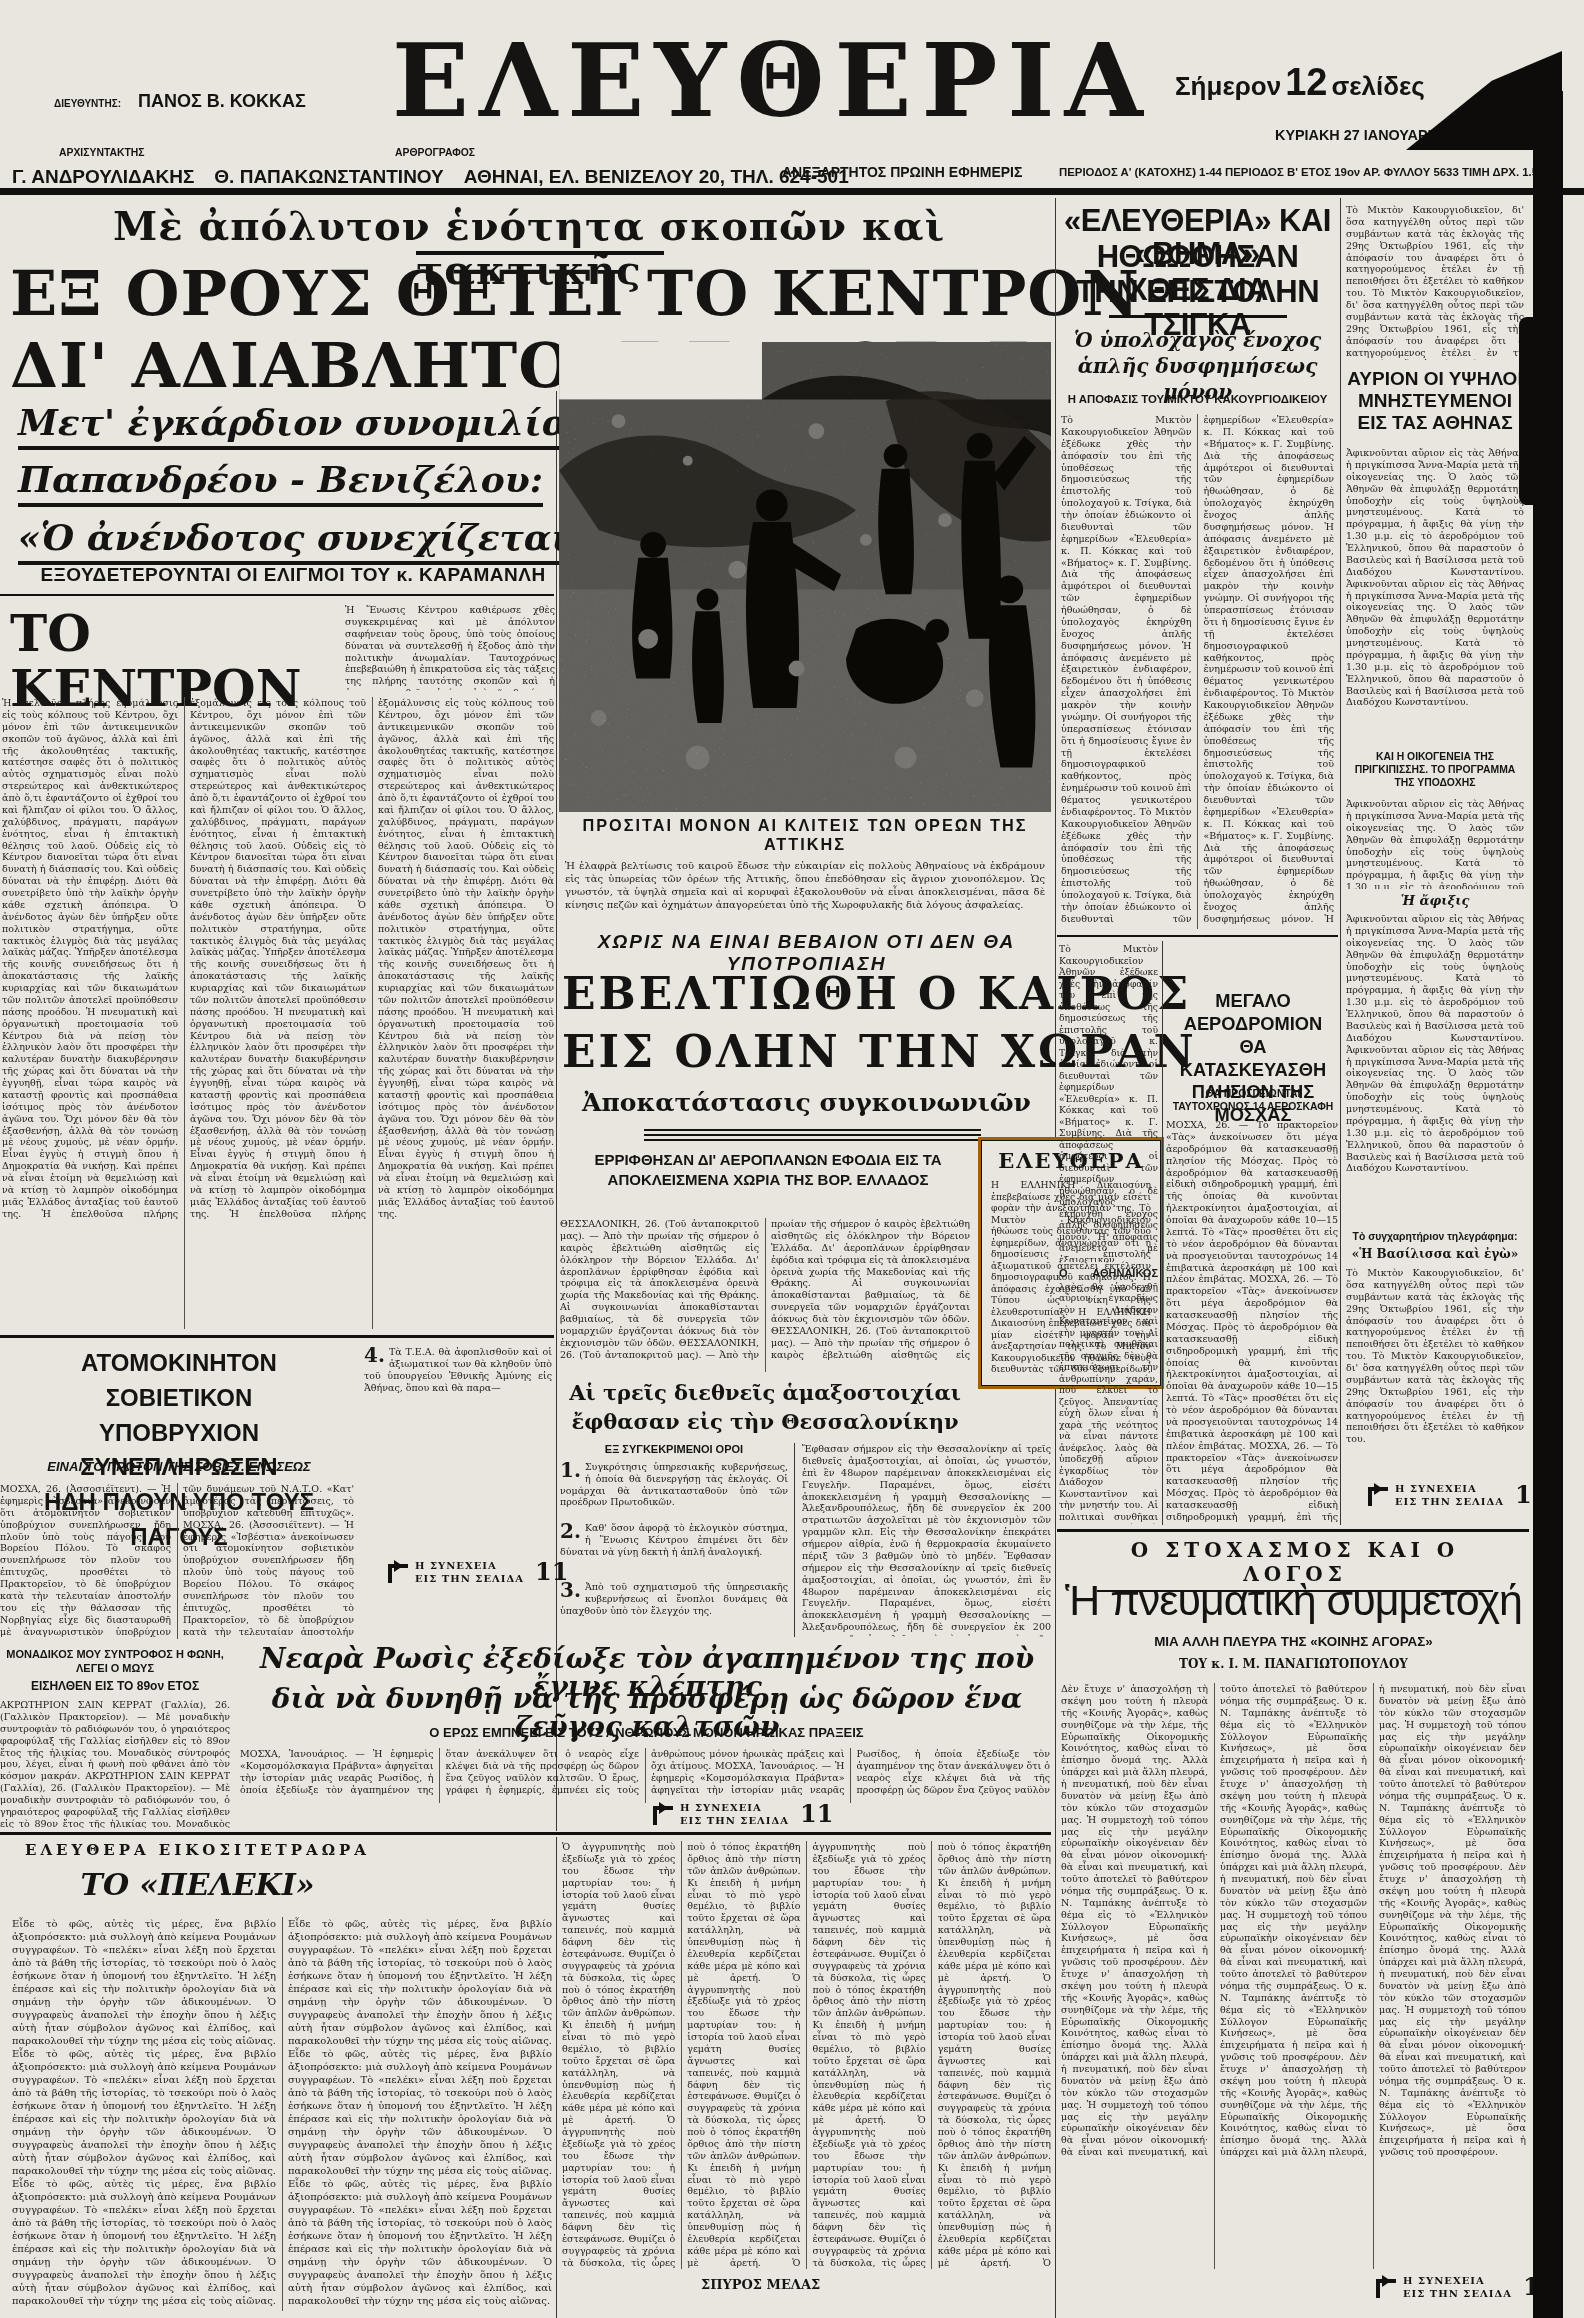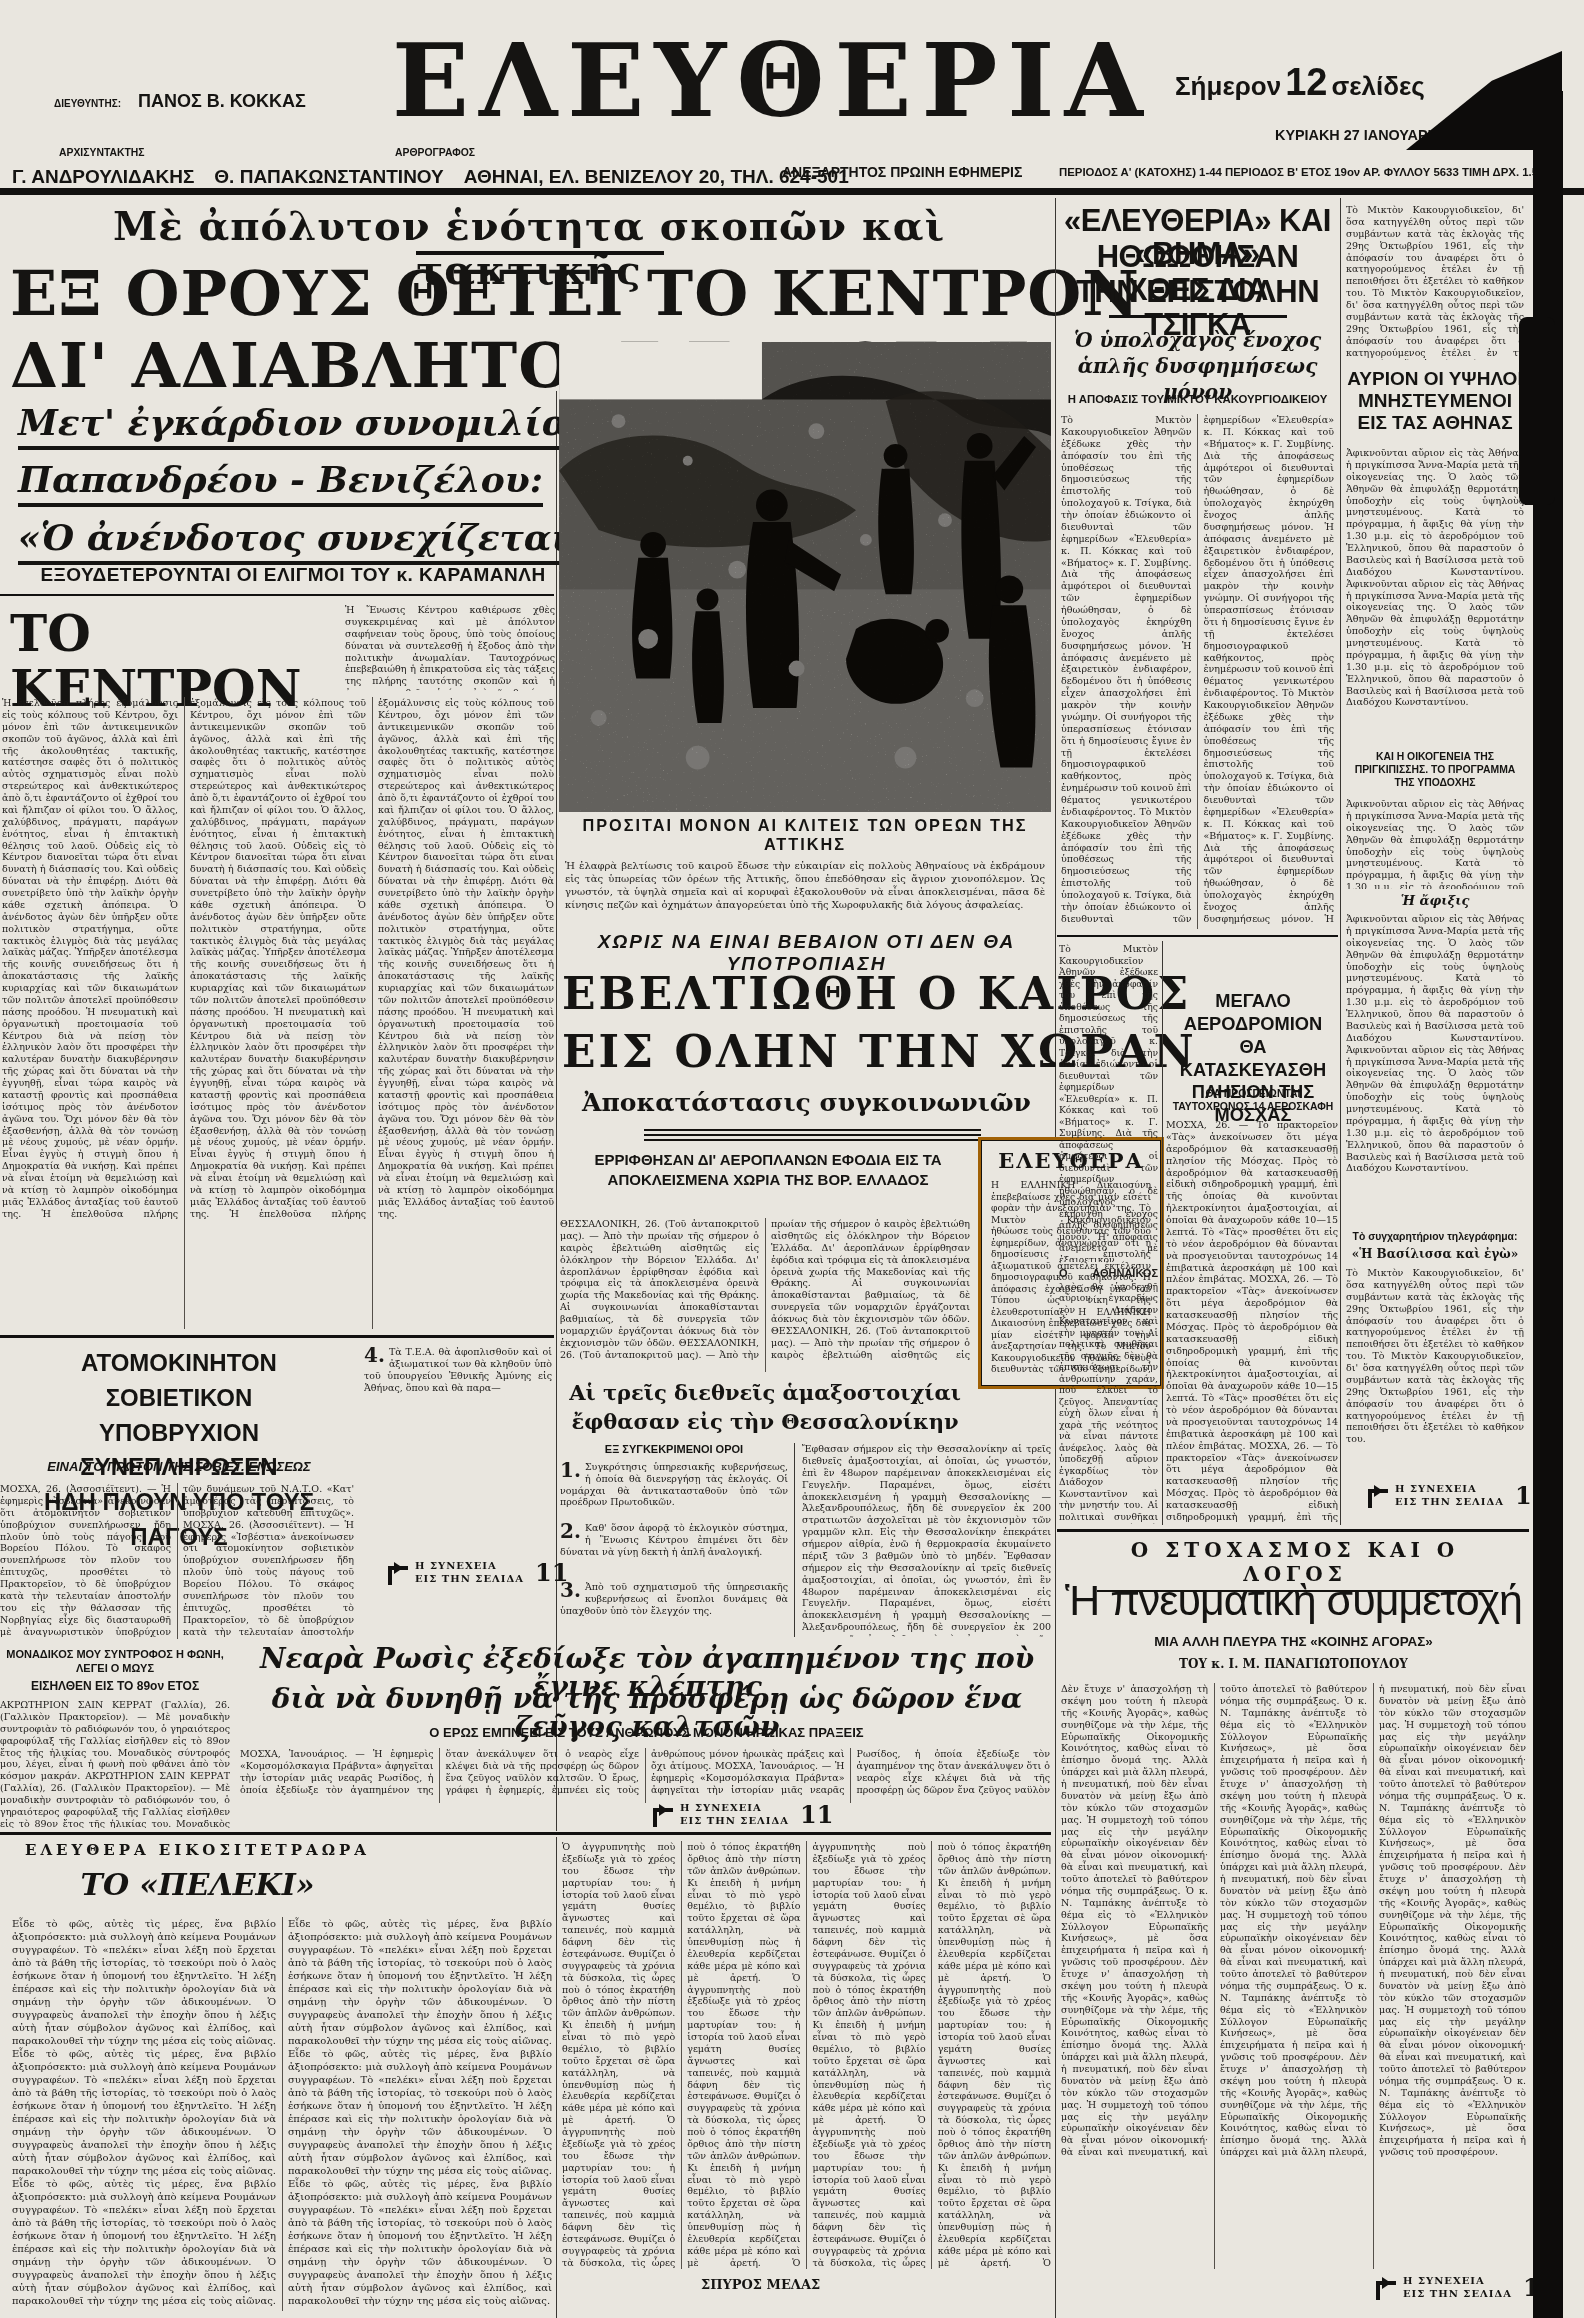--- a/index.html
+++ b/index.html
@@ -17,21 +17,21 @@
   .vrule{background:#3a3733;width:1px}
   .big-title{font:900 101px/1 "DejaVu Serif",serif;letter-spacing:10px;text-align:center;white-space:nowrap}
   .kicker{font:700 40px/1.1 "DejaVu Serif",serif;text-align:center;letter-spacing:1px}
   .h1{font:800 62px/1.05 "DejaVu Serif",serif;letter-spacing:1px;white-space:nowrap}
   .ital-head{font:700 italic 36px/1 "DejaVu Serif",serif;display:inline-block;border-bottom:4px solid #151412;padding-bottom:6px}
   .deckA{font:700 19px/1.2 "Liberation Sans",sans-serif;letter-spacing:0.5px}
   .tsigh{font:700 31px/1.08 "Liberation Sans",sans-serif;letter-spacing:-0.5px;text-align:center}
   .weatherh{font:800 44px/1.1 "DejaVu Serif",serif;letter-spacing:3px;text-align:center;white-space:nowrap}
   .subserif{font:700 25px/1.1 "DejaVu Serif",serif;text-align:center}
   .smallb{font:700 11.4px/1.25 "Liberation Sans",sans-serif;text-align:center}
-  .contbox{display:flex;align-items:flex-end;gap:7px}
+  .contbox{display:flex;align-items:flex-start;gap:7px}
   .contglyph{width:16px;height:15px;border-left:4px solid #121110;border-top:4px solid #121110;margin-top:4px;position:relative}
   .contglyph:after{content:"";position:absolute;right:-1px;top:-8px;border:6px solid transparent;border-left:9px solid #121110}
   .contlines{font:700 10px/1.25 "DejaVu Serif",serif;letter-spacing:1px;white-space:nowrap}
   .contpg{font:800 24px/1 "DejaVu Serif",serif;margin-left:4px}
   .wavy{background:repeating-linear-gradient(180deg,#14120f 0 2px,#e9e6df 2px 5px)}
   .numterm{float:left;font:800 20px/0.9 "DejaVu Serif",serif;margin-right:4px}
   .boxfr{border:3px solid #a16207;outline:1px solid #14120f;outline-offset:-4px;background:#e9e6df}
 </style>
 </head>
 <body>

